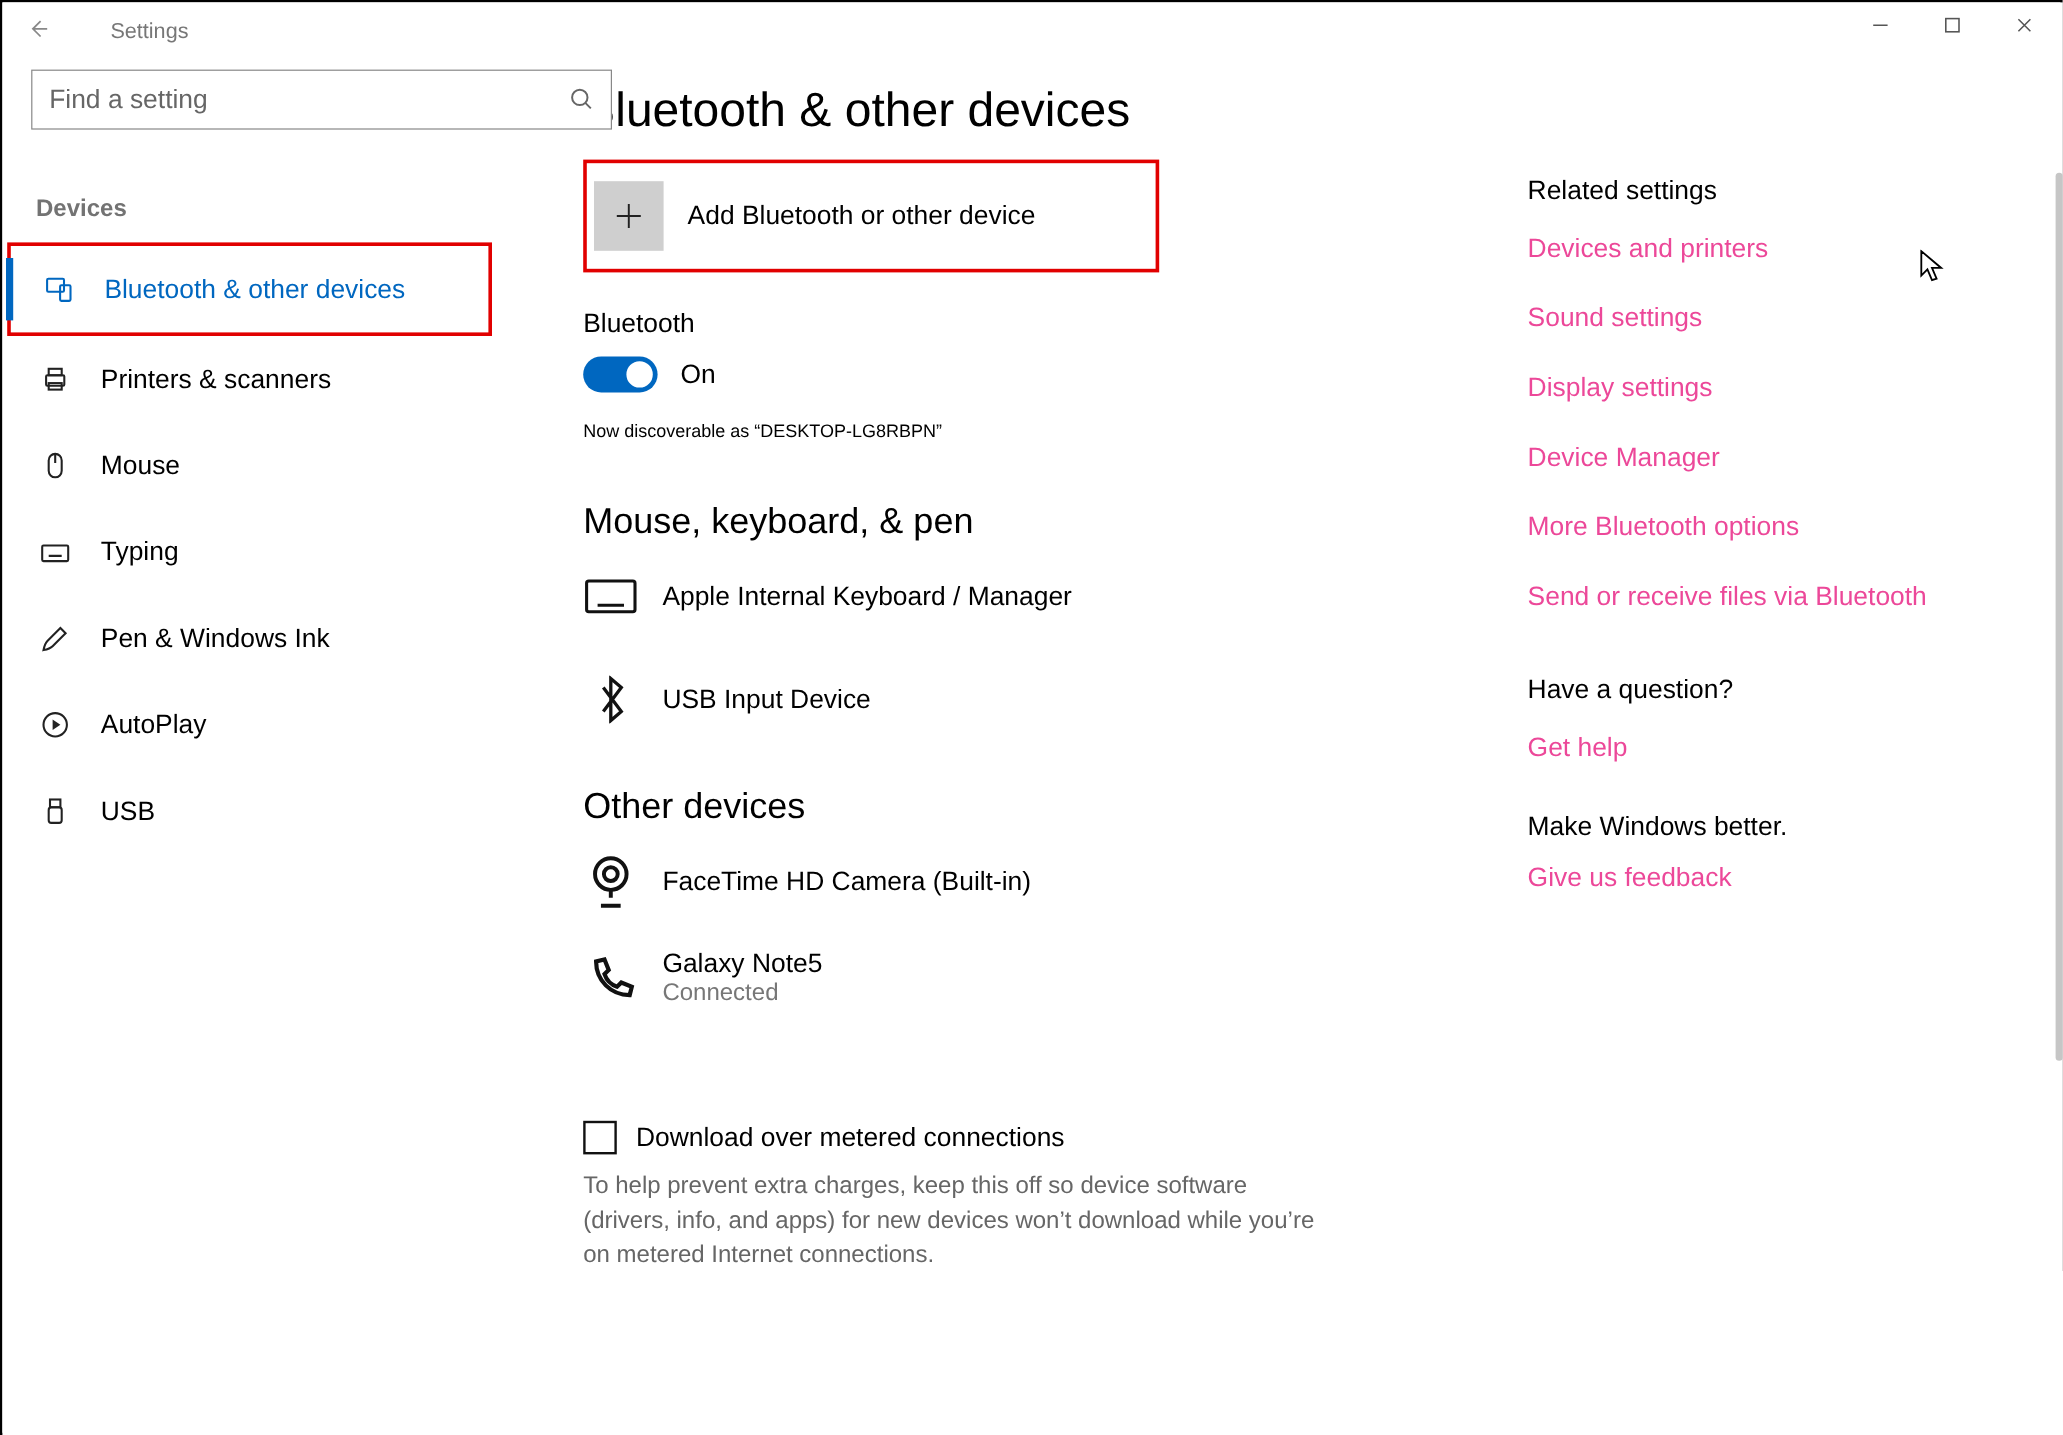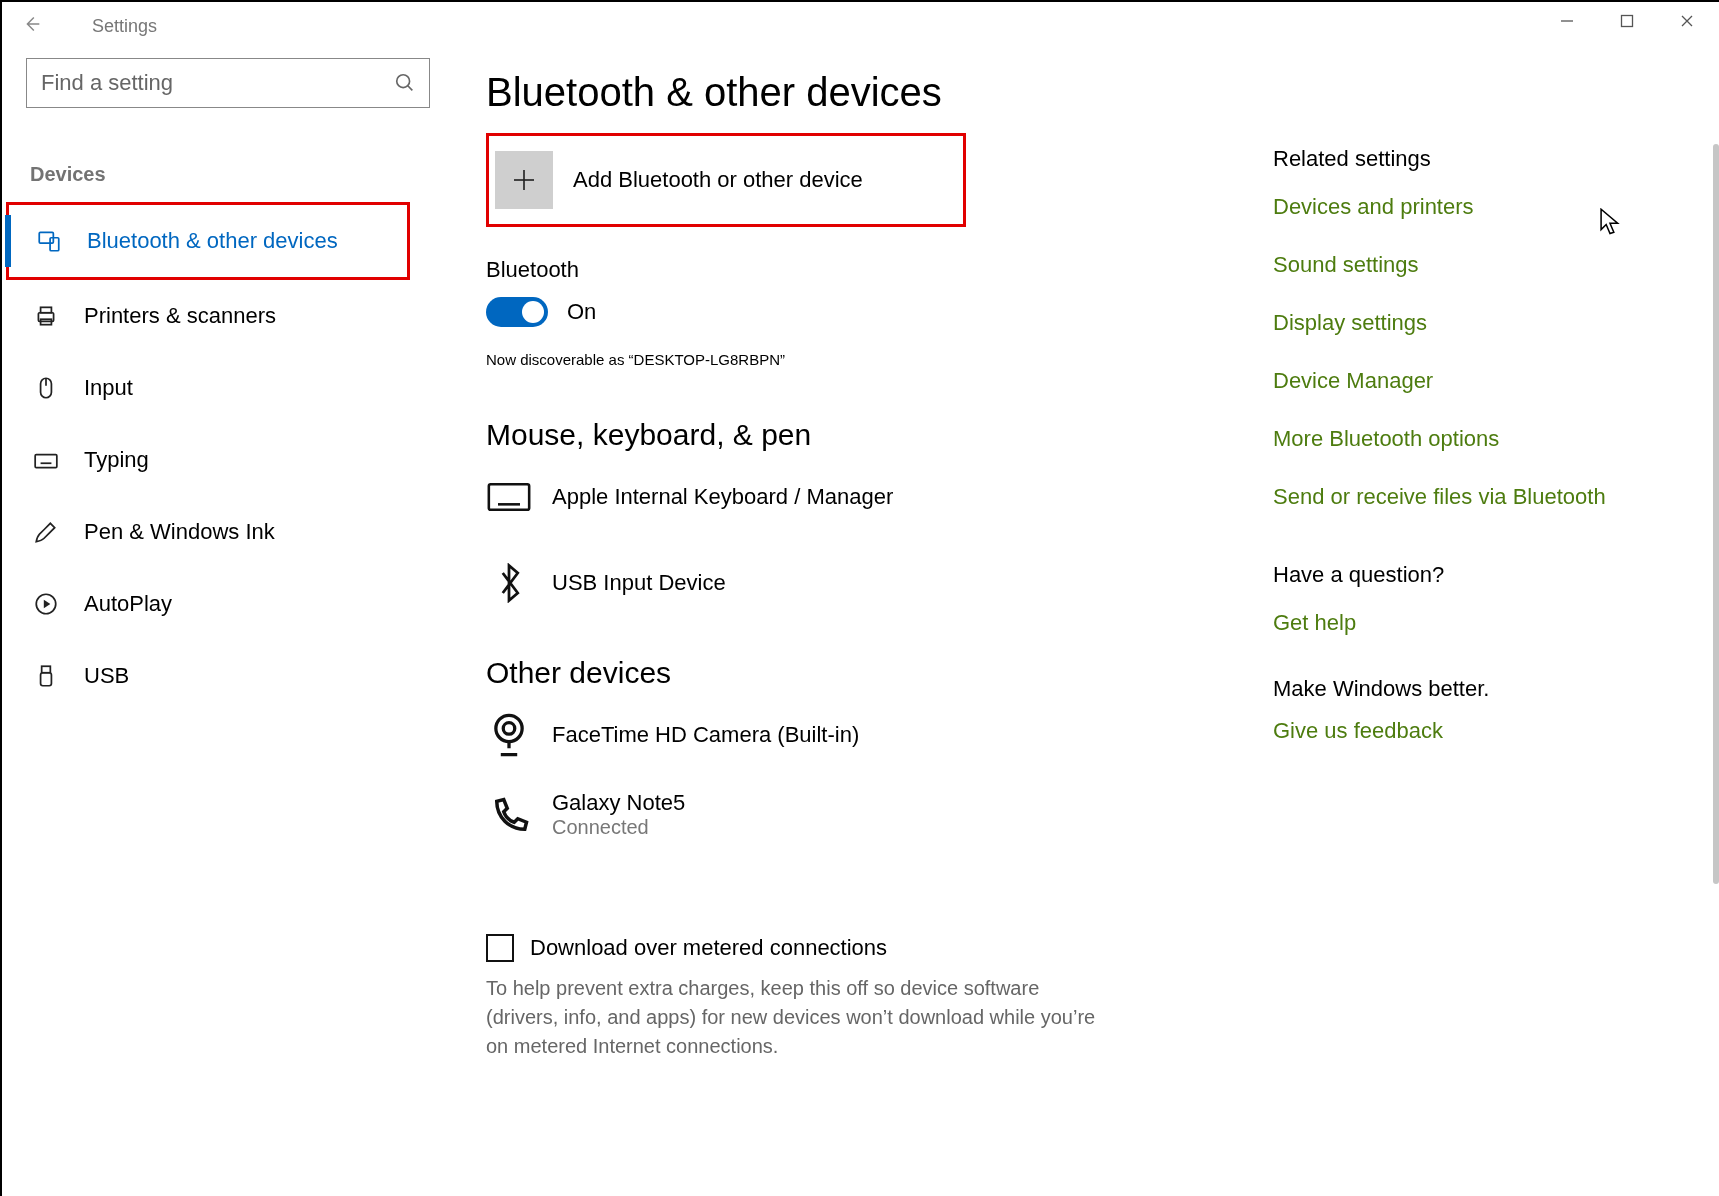--- a/index.html
+++ b/index.html
@@ -11,21 +11,21 @@
   .titlebar { position:absolute; top:0; left:0; right:0; height:40px; }
   .back-btn { position:absolute; left:10px; top:8px; width:40px; height:28px; display:flex; align-items:center; justify-content:center; color:#777; }
   .title-text { position:absolute; left:90px; top:14px; font-size:18px; color:#777; }
   .win-controls { position:absolute; right:4px; top:0; height:38px; display:flex; }
   .win-btn { width:60px; display:flex; align-items:center; justify-content:center; color:#555; }
 
   .content { position:absolute; top:56px; left:0; right:0; bottom:0; display:flex; }
 
   .sidebar { width:460px; padding-left:24px; padding-right:10px; }
   .home-row { display:flex; align-items:center; gap:20px; font-size:22px; padding:20px 0 24px 6px; }
-  .search-row { position:relative; width:404px; }
+  .search-row { position:relative; width:484px; }
   .search-row input { width:100%; height:50px; border:1px solid #888; padding:0 46px 0 14px; font-size:22px; color:#555; background:#fff; }
   .search-row input::placeholder { color:#666; }
   .search-row .sicon { position:absolute; right:14px; top:14px; color:#666; }
   .section-h { color:#737373; font-size:20px; margin-top:55px; margin-bottom:16px; padding-left:4px;font-weight:bold; }
   .nav { display:flex; flex-direction:column; }
   .nav-item { display:flex; align-items:center; gap:24px; height:72px; font-size:22px; padding-left:6px; }
   .nav-item.active { color:#0067c0; position:relative; }
   .nav-item.active::before { content:""; position:absolute; left:-24px; top:10px; bottom:10px; width:6px; background:#0067c0; }
   .nav-icon { width:28px; display:flex; align-items:center; justify-content:center; }
   .red-box { border:3px solid #e10000; }
@@ -46,21 +46,21 @@
   .dev-label { font-size:22px; }
   .dev-sub { color:#777; font-size:20px; }
   .chk-row { display:flex; align-items:center; gap:16px; margin-top:90px; }
   .chk { width:28px; height:28px; border:2px solid #111; }
   .chk-label { font-size:22px; }
   .help-txt { color:#666; font-size:20px; max-width:630px; line-height:1.45; margin-top:12px; }
 
   .rightcol { position:absolute; right:68px; top:106px; width:380px; }
   .rightcol .rh { font-size:22px; margin-bottom:22px; margin-top:52px; }
   .rightcol .rh:first-child { margin-top:38px; }
-  .rlink { color:#4d7c0f; font-size:22px; display:block; margin-bottom:32px; cursor:pointer; }
+  .rlink { color:#ec4899; font-size:22px; display:block; margin-bottom:32px; cursor:pointer; }
   .rtxt { font-size:22px; margin-bottom:16px; }
 
   .cursor-ptr { position:absolute; right:100px; top:206px; }
 
   .scrollbar { position:absolute; right:2px; top:142px; width:6px; height:740px; background:#c6c6c6; border-radius:3px; }
 </style>
 </head>
 <body>
 <div class="frame">
     <div class="canvas">
@@ -127,21 +127,21 @@
         </span>
         <span>Printers &amp; scanners</span>
       </div>
       <div class="nav-item">
         <span class="nav-icon">
           <svg width="26" height="26" viewBox="0 0 24 24" fill="none" stroke="#222" stroke-width="1.6">
                   <rect x="7" y="3" width="10" height="18" rx="5"></rect>
                   <line x1="12" y1="3" x2="12" y2="10"></line>
                 </svg>
         </span>
-        <span>Input</span>
+        <span>Mouse</span>
       </div>
       <div class="nav-item">
         <span class="nav-icon">
           <svg width="26" height="26" viewBox="0 0 24 24" fill="none" stroke="#222" stroke-width="1.6">
                   <rect x="2" y="7" width="20" height="12" rx="1"></rect>
                   <line x1="6" y1="11" x2="6" y2="11"></line>
                   <line x1="10" y1="11" x2="10" y2="11"></line>
                   <line x1="14" y1="11" x2="14" y2="11"></line>
                   <line x1="18" y1="11" x2="18" y2="11"></line>
                   <line x1="7" y1="15" x2="17" y2="15"></line>

